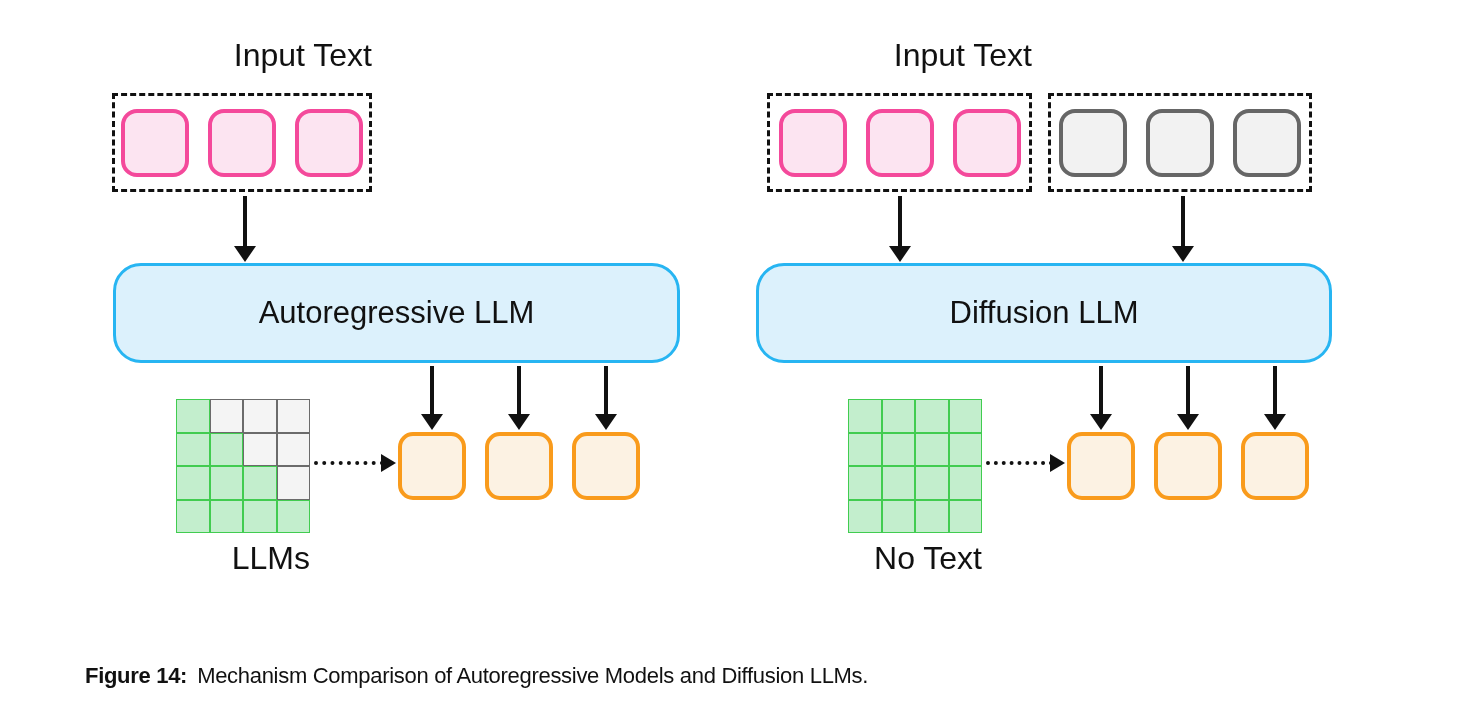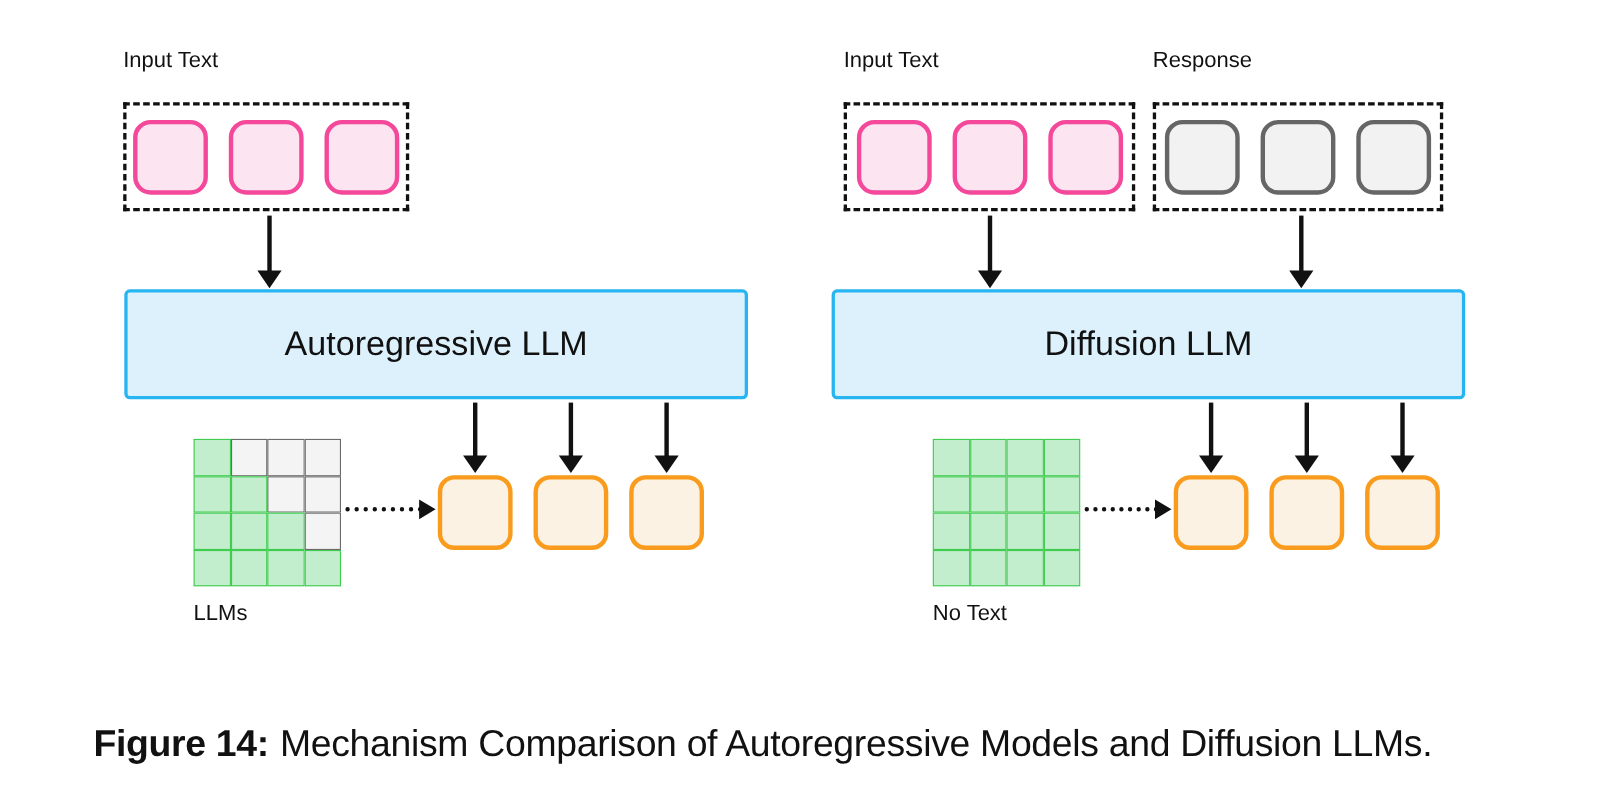--- a/index.html
+++ b/index.html
@@ -9,35 +9,35 @@
     --orange-border:#f99b1c; --orange-fill:#fcf2e3;
     --green-border:#41cc50; --green-fill:#c3eecd;
     --ink:#111111;
   }
   html,body{margin:0;padding:0;background:#ffffff;}
   .stage{
     position:relative; width:1457px; height:716px; background:#ffffff;
     font-family:"Liberation Sans", sans-serif; color:var(--ink); overflow:hidden;
   }
   .label{
-    position:absolute; text-align:left; font-size:20px; line-height:34px; color:var(--ink);
+    position:absolute; text-align:right; font-size:32px; line-height:34px; color:var(--ink);
     white-space:nowrap;
   }
   .dashed-box{
     position:absolute; border:3.5px dashed var(--ink); box-sizing:border-box;
     display:flex; align-items:center; justify-content:center; gap:19px;
   }
   .token{
     width:68px; height:68px; box-sizing:border-box; border-radius:16px; border:4px solid;
   }
   .token.pink{ border-color:var(--pink-border); background:var(--pink-fill); }
   .token.gray{ border-color:var(--gray-border); background:var(--gray-fill); }
   .token.orange{ border-color:var(--orange-border); background:var(--orange-fill); border-radius:15px;}
   .model-box{
-    position:absolute; box-sizing:border-box; height:100px; border-radius:5px;
+    position:absolute; box-sizing:border-box; height:100px; border-radius:28px;
     border:3.5px solid var(--blue-border); background:var(--blue-fill);
     display:flex; align-items:center; justify-content:center;
     font-size:31px; color:var(--ink);
   }
   .varrow{ position:absolute; width:22px; }
   .varrow .shaft{ position:absolute; left:9px; top:0; bottom:13px; width:3.5px; background:var(--ink); }
   .varrow .head{
     position:absolute; left:0; bottom:0; width:0; height:0;
     border-left:11px solid transparent; border-right:11px solid transparent;
     border-top:16px solid var(--ink);
@@ -50,21 +50,21 @@
     border-left:15px solid var(--ink);
   }
   .mask-grid{
     position:absolute; width:134px; height:134px; box-sizing:border-box;
     display:grid; grid-template-columns:repeat(4,1fr); grid-template-rows:repeat(4,1fr);
   }
   .cell-g{ background:var(--green-fill); border:1.8px solid var(--green-border); }
   .cell-w{ background:#f4f4f4; border:1.8px solid #6b6b6b; }
   .out-row{ position:absolute; display:flex; gap:19px; }
   .caption{
-    position:absolute; left:85px; top:655px; font-size:34px; line-height:42px;
+    position:absolute; left:85px; top:655px; font-size:22px; line-height:42px;
     color:var(--ink); white-space:nowrap; letter-spacing:-0.3px;
   }
   .caption .b{ font-weight:bold; margin-right:10px; }
 </style>
 </head>
 <body>
 
 <div class="stage">
 
   <div class="label" style="left:112px; top:38px; width:260px;">Input Text</div>
@@ -123,21 +123,20 @@
 
   <div class="out-row" style="left:398px; top:432px;">
       <div class="token orange"></div>
       <div class="token orange"></div>
       <div class="token orange"></div>
     </div>
 
   <div class="label" style="left:176px; top:541px; width:134px;">LLMs</div>
 
   <div class="label" style="left:767px; top:38px; width:265px;">Input Text</div>
-  <div class="label" style="left:1048px; top:38px; width:264px;">Response</div>
 
   <div class="dashed-box" style="left:767px; top:93px; width:265px; height:99px;">
       <div class="token pink"></div>
       <div class="token pink"></div>
       <div class="token pink"></div>
     </div>
 
   <div class="dashed-box" style="left:1048px; top:93px; width:264px; height:99px;">
       <div class="token gray"></div>
       <div class="token gray"></div>

